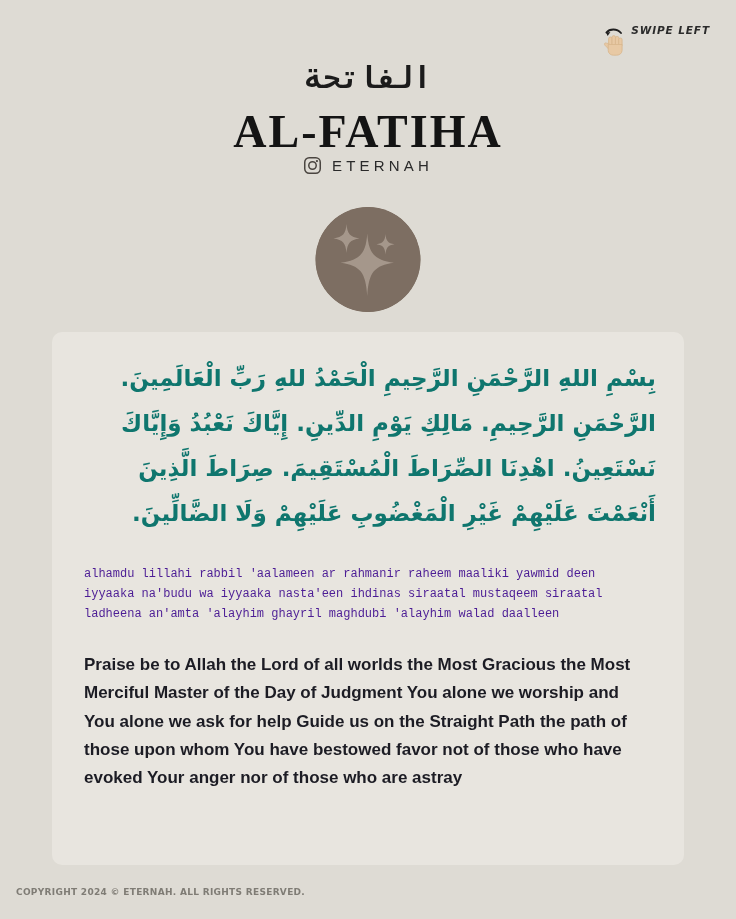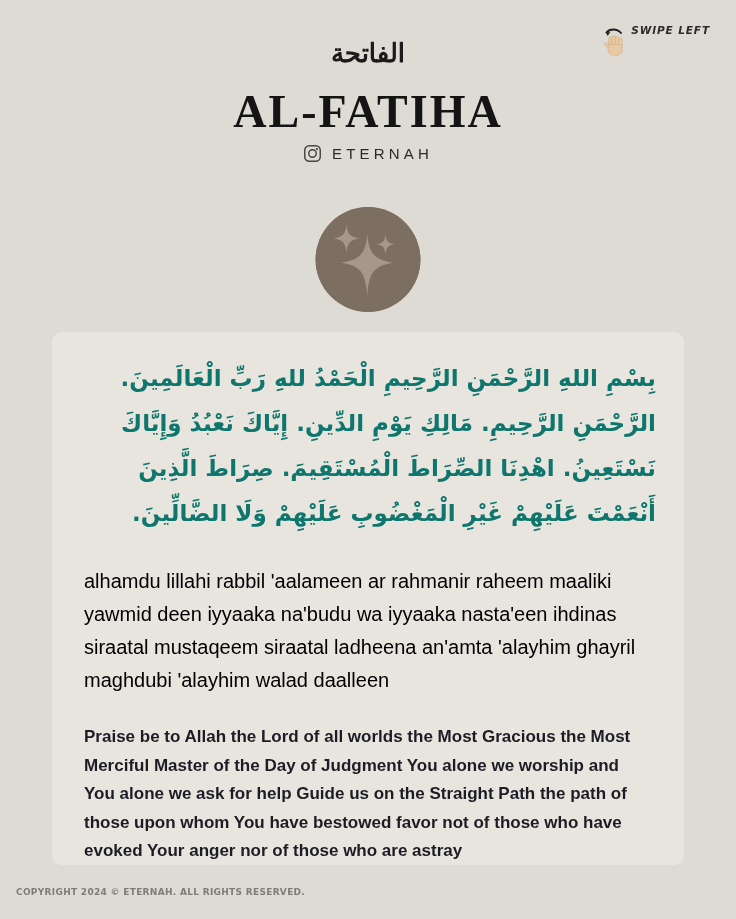--- a/index.html
+++ b/index.html
@@ -42,39 +42,39 @@
 
   
   .header {
     position: absolute;
     top: 0;
     left: 0;
     width: 736px;
     text-align: center;
   }
   .title-arabic {
-    margin-top: 38px;
-    font-family: Liberation Serif, serif;
-    font-size: 26px;
+    margin-top: 62px;
+    font-family: Liberation Mono, monospace;
+    font-size: 30px;
     font-weight: 700;
     color: #1b1b1b;
     line-height: 1.25;
     direction: rtl;
   }
   .title-latin {
-    margin-top: 17px;
+    margin-top: 8px;
     font-family: "Liberation Serif", "DejaVu Serif", serif;
     font-size: 46px;
     font-weight: 700;
     letter-spacing: 2px;
     color: #141414;
     line-height: 1.05;
   }
   .handle-row {
-    margin-top: 8px;
+    margin-top: 0;
     display: flex;
     align-items: center;
     justify-content: center;
     gap: 10px;
   }
   .ig-icon {
     width: 19px;
     height: 19px;
     display: block;
   }
@@ -119,23 +119,23 @@
     font-size: 23px;
     font-weight: 600;
     color: #0f766e;
     line-height: 1.95;
     padding: 24px 28px 0 34px;
     letter-spacing: 0;
   }
 
   .translit-block {
     padding: 30px 40px 0 32px;
-    font-family: Liberation Sans, sans-serif;
-    font-size: 20px;
-    color: #000000;
+    font-family: Liberation Mono, monospace;
+    font-size: 12px;
+    color: #4c1d95;
     line-height: 1.65;
   }
 
   .translation-block {
     padding: 26px 36px 0 32px;
     font-family: "Liberation Sans", sans-serif;
     font-size: 17px;
     font-weight: 700;
     color: #1c1c24;
     line-height: 1.67;

